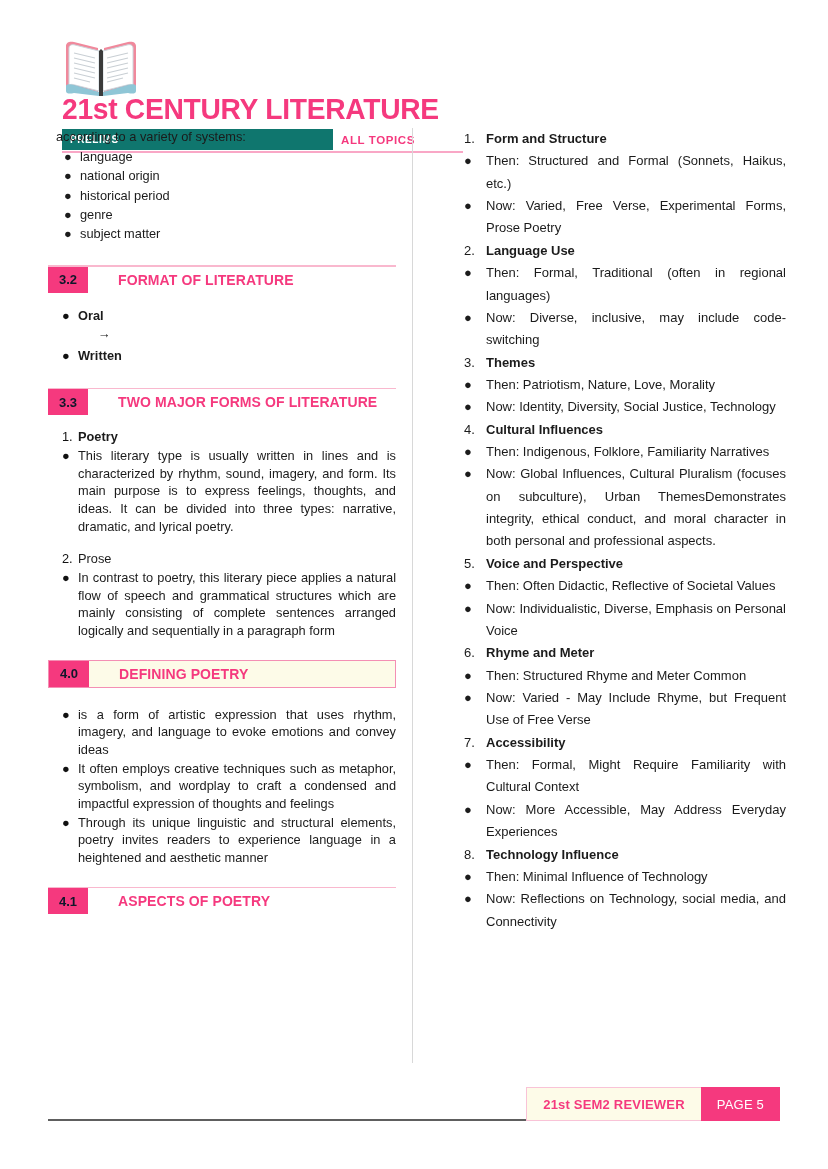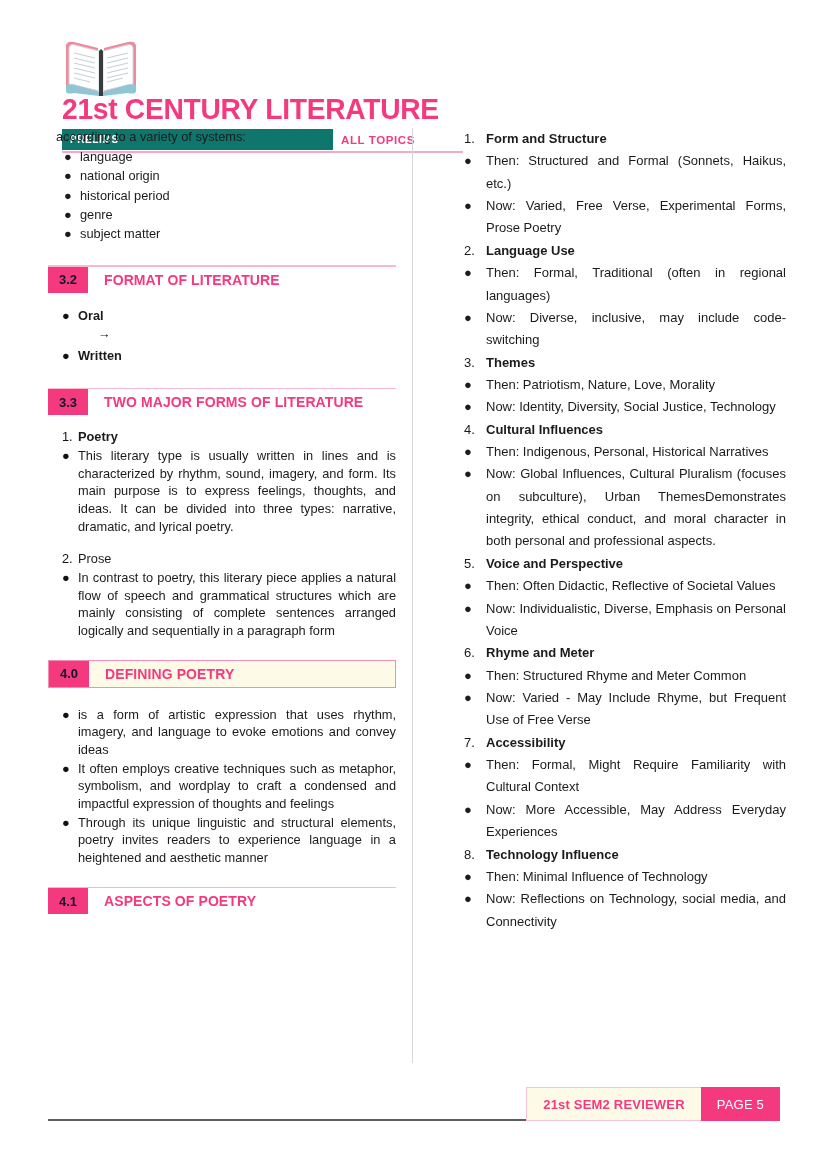--- a/index.html
+++ b/index.html
@@ -156,21 +156,21 @@
     width: 40px;
     display: flex; align-items: center; justify-content: center;
     flex: 0 0 auto;
   }
   .sec .sec-title {
     color: #F5397E;
     font-size: 14px;
     font-weight: bold;
     letter-spacing: 0.1px;
     display: flex; align-items: center;
-    padding-left: 16px;
+    padding-left: 30px;
     flex: 1 1 auto;
   }
   
   .sec.boxed .sec-body {
     border: 1.5px solid #F48FB4;
     background: #FDFBE8;
     height: 28px;
   }
   .sec.boxed .sec-num {
     margin: -0px 0 -0px -0px;
@@ -446,21 +446,21 @@
         <span class="mk">●</span>
         <span class="tx">Now: Identity, Diversity, Social Justice, Technology</span>
       </div>
 
       <div class="r-item num">
         <span class="mk">4.</span>
         <span class="tx">Cultural Influences</span>
       </div>
       <div class="r-item">
         <span class="mk">●</span>
-        <span class="tx">Then: Indigenous, Personal, Historical Narratives</span>
+        <span class="tx">Then: Indigenous, Folklore, Familiarity Narratives</span>
       </div>
       <div class="r-item">
         <span class="mk">●</span>
         <span class="tx">Now: Global Influences, Cultural Pluralism (focuses on subculture), Urban ThemesDemonstrates integrity, ethical conduct, and moral character in both personal and professional aspects.</span>
       </div>
 
       <div class="r-item num">
         <span class="mk">5.</span>
         <span class="tx">Voice and Perspective</span>
       </div>

